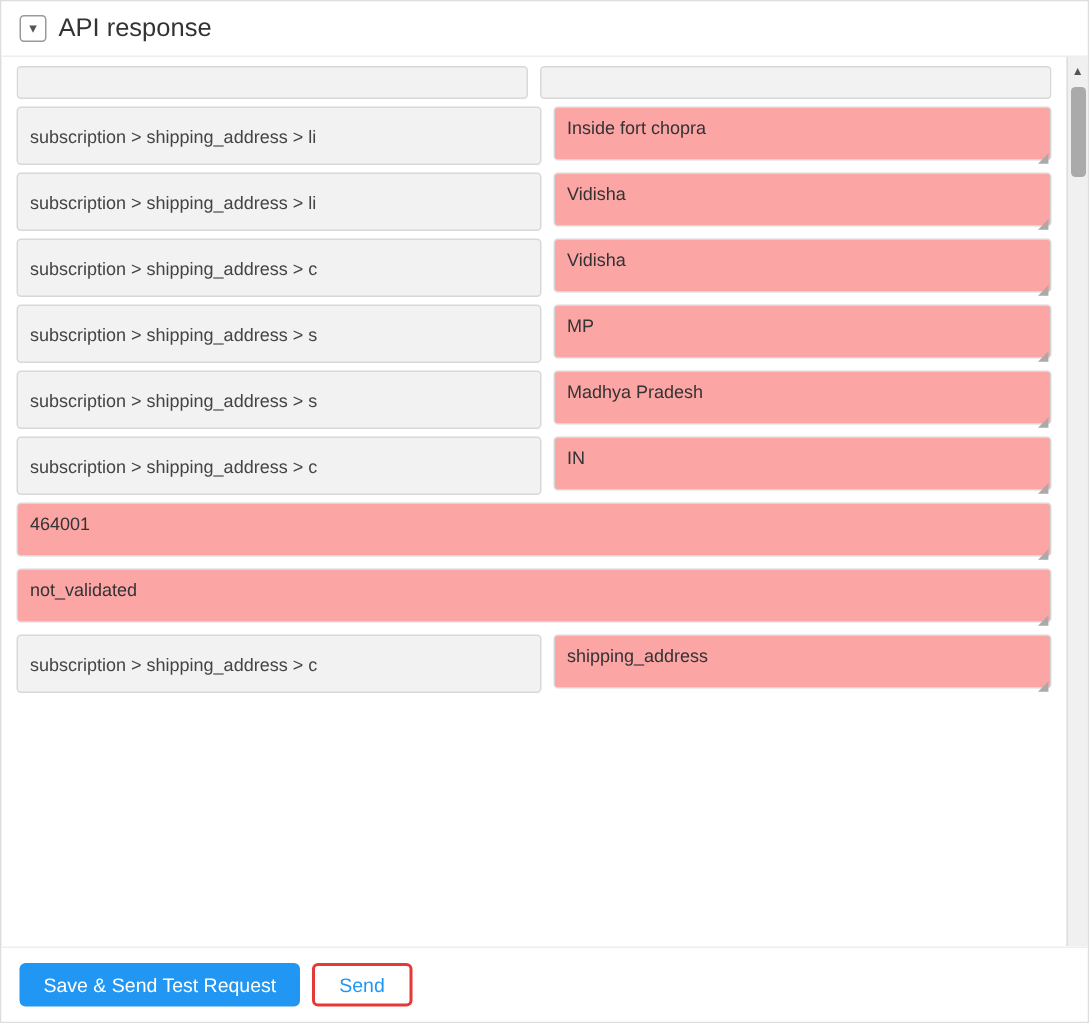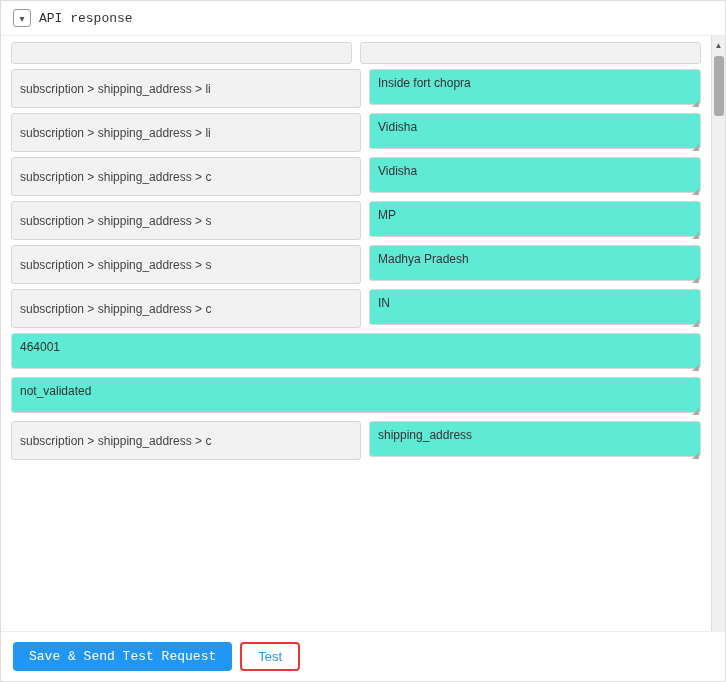--- a/index.html
+++ b/index.html
@@ -38,23 +38,22 @@
       display: flex;
       align-items: center;
       justify-content: center;
       font-size: 10px;
       color: #555;
       cursor: pointer;
       flex-shrink: 0;
     }
 
     .header-title {
-      font-size: 13px;
+      font-size: 17px;
       color: #333;
-      font-family: Liberation Mono, monospace;
     }
 
     .content-area {
       display: flex;
       flex: 1;
       overflow: hidden;
     }
 
     .rows-panel {
       flex: 1;
@@ -117,21 +116,21 @@
     }
 
     .field-right-wrap {
       flex: 1;
       position: relative;
     }
 
     .field-right-wrap textarea {
       width: 100%;
       min-height: 36px;
-      background: #5eead4;
+      background: #fca5a5;
       border: 1px solid #d8d8d8;
       border-radius: 3px;
       padding: 6px 8px;
       font-size: 12px;
       color: #333;
       resize: none;
       font-family: Arial, sans-serif;
       overflow: hidden;
     }
 
@@ -157,21 +156,20 @@
 
     .btn-primary {
       background: #2196f3;
       color: #fff;
       border: none;
       border-radius: 4px;
       padding: 7px 16px;
       font-size: 13px;
       cursor: pointer;
       white-space: nowrap;
-      font-family: Liberation Mono, monospace;
     }
 
     .btn-save {
       background: #fff;
       color: #2196f3;
       border: 2px solid #e53935;
       border-radius: 4px;
       padding: 5px 16px;
       font-size: 13px;
       cursor: pointer;
@@ -315,17 +313,17 @@
       <div class="scroll-arrow">▲</div>
       <div class="scroll-thumb"></div>
     </div>
   </div>
 
   <div class="footer-bar">
     <button class="btn-primary">
       <span>Save &amp; Send Test Request</span>
     </button>
     <button class="btn-save">
-      <span>Test</span>
+      <span>Send</span>
     </button>
   </div>
 
 </div>
 
 </body></html>

